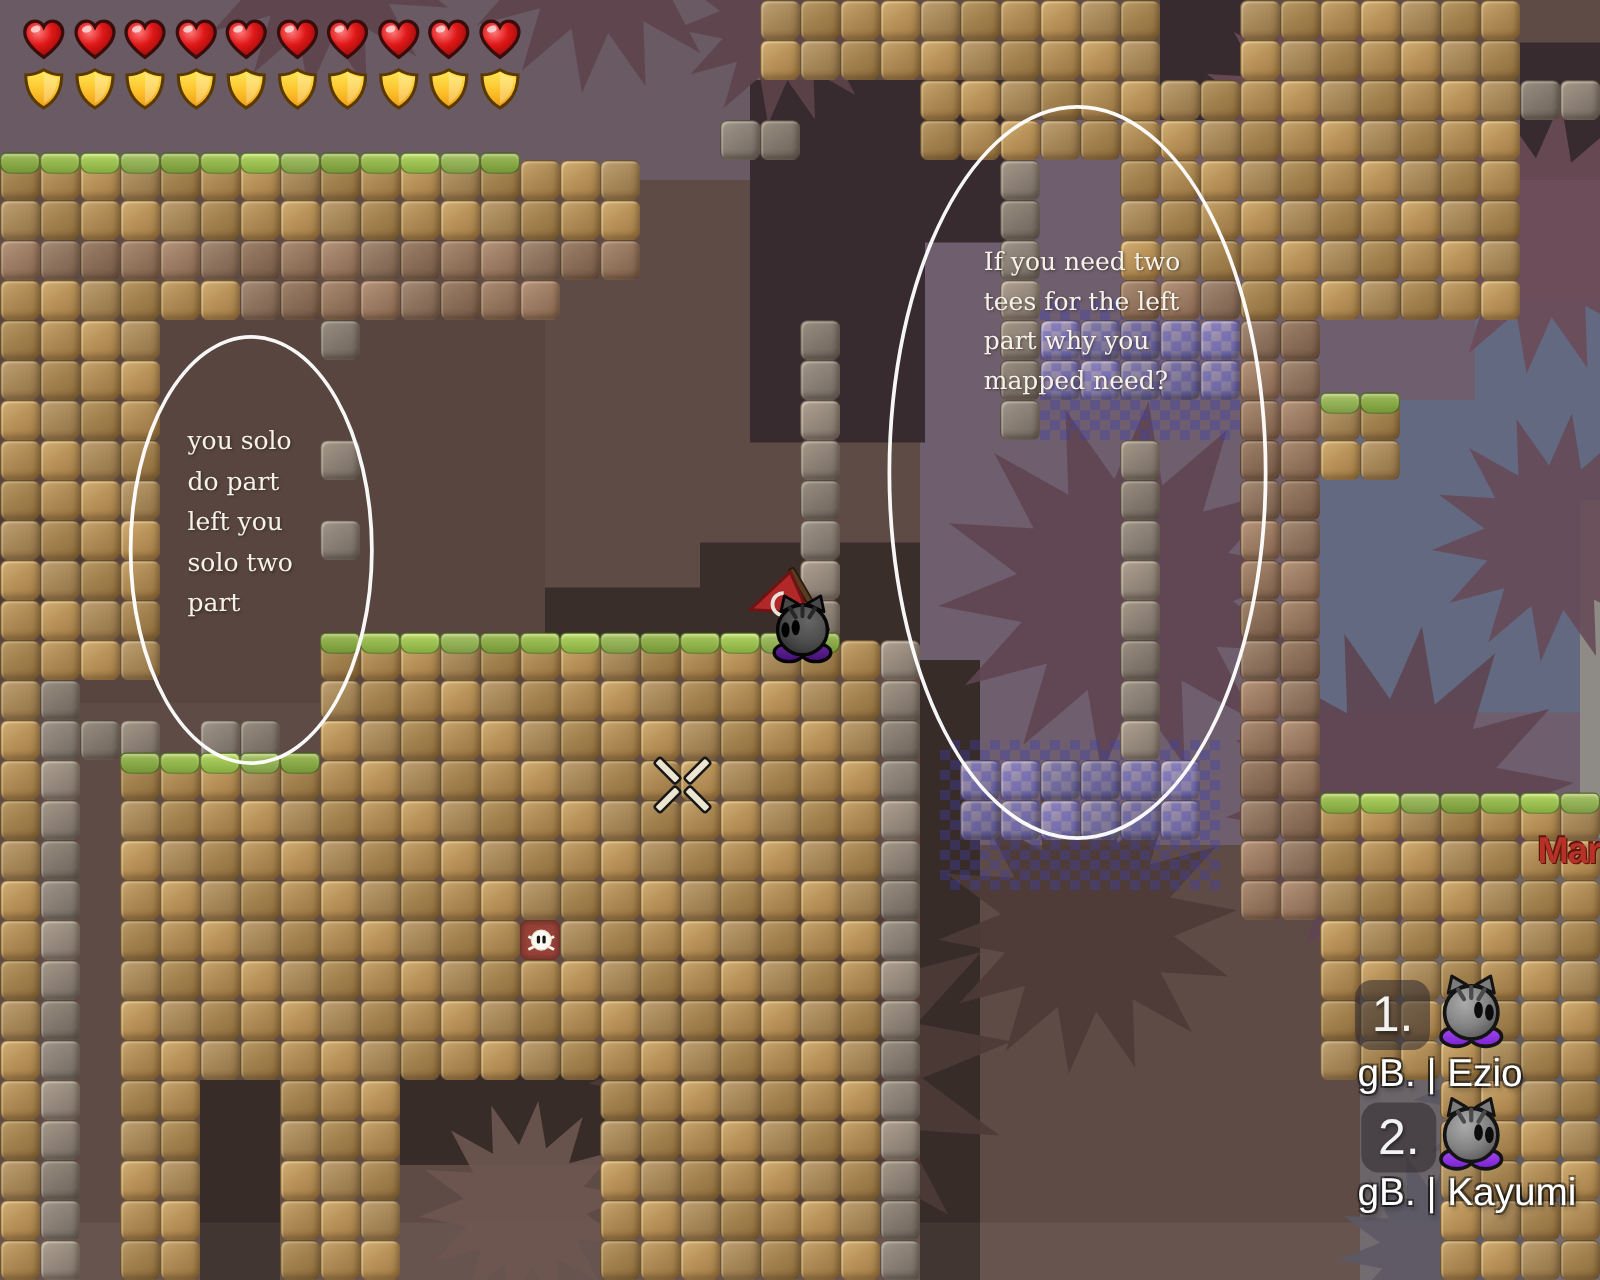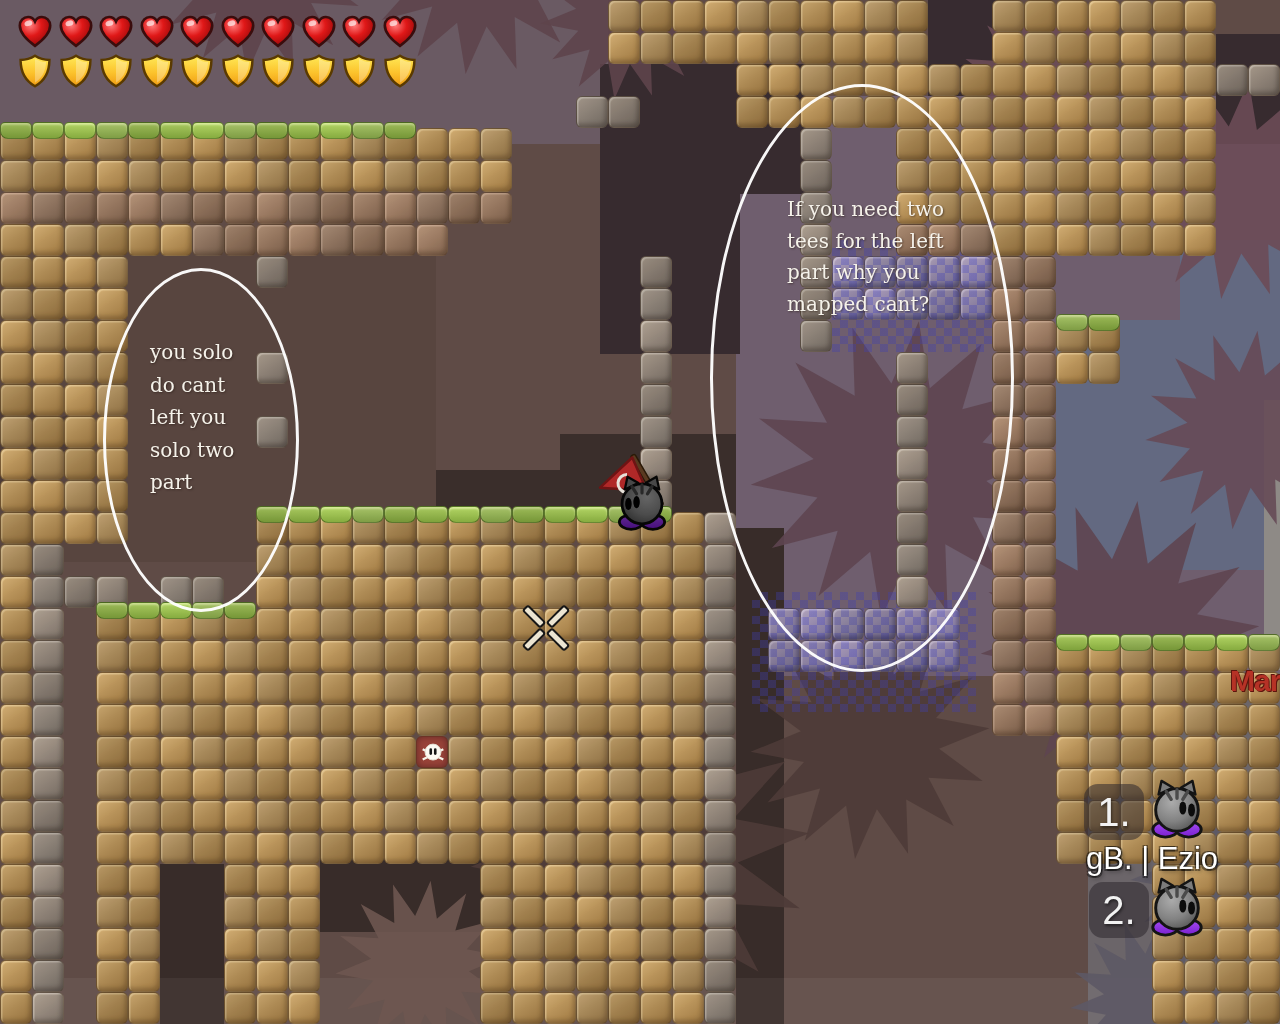--- a/index.html
+++ b/index.html
@@ -801,30 +801,30 @@
     <span class="ch-bar ch-nw"></span>
     <span class="ch-bar ch-ne"></span>
     <span class="ch-bar ch-sw"></span>
     <span class="ch-bar ch-se"></span>
   </div>
 
   <div id="ellipse-left" class="ellipse" style="left: 103px; top: 268px; width: 190px; height: 338px;"></div>
   <div id="ellipse-right" class="ellipse" style="left: 710px; top: 84px; width: 298px; height: 582px;"></div>
   <div id="note-left" class="note" style="left: 150px; top: 336px;">
       <div>you solo</div>
-      <div>do cant</div>
+      <div>do part</div>
       <div>left you</div>
       <div>solo two</div>
       <div>part</div>
     </div>
   <div id="note-right" class="note" style="left: 787px; top: 194px;">
       <div>If you need two</div>
       <div>tees for the left</div>
       <div>part why you</div>
-      <div>mapped cant?</div>
+      <div>mapped need?</div>
     </div>
 
   <div id="graffiti" style="left: 1230px; top: 664px;">Mar</div>
 
   <div id="hearts">
       <svg width="38" height="36" viewBox="0 0 32 30">
         <path d="M16 27.5 C7 21 3.2 15.6 3.2 10.4 C3.2 6.2 6.4 3.2 10.2 3.2 C12.8 3.2 15 4.8 16 7 C17 4.8 19.2 3.2 21.8 3.2 C25.6 3.2 28.8 6.2 28.8 10.4 C28.8 15.6 25 21 16 27.5 Z" fill="url(#g-heart)" stroke="#3a0d0d" stroke-width="2.2"></path>
         <ellipse cx="10.5" cy="8.5" rx="3.4" ry="2.3" fill="rgba(255,255,255,.65)" transform="rotate(-20 10.5 8.5)"></ellipse>
       </svg>
       <svg width="38" height="36" viewBox="0 0 32 30">
@@ -924,20 +924,21 @@
       <div class="sb-tee" style="left: 1146px; top: 876px;"><svg width="62" height="62" viewBox="0 0 64 64">
   <ellipse cx="20" cy="53" rx="13" ry="8" fill="url(#g-feet)" stroke="#141414" stroke-width="3"></ellipse>
   <ellipse cx="44" cy="53" rx="13" ry="8" fill="url(#g-feet)" stroke="#141414" stroke-width="3"></ellipse>
   <path d="M13 17 L16 3 L28 10 Z" fill="#7c7c7c" stroke="#141414" stroke-width="2.5" stroke-linejoin="round"></path>
   <path d="M51 17 L48 3 L36 10 Z" fill="#7c7c7c" stroke="#141414" stroke-width="2.5" stroke-linejoin="round"></path>
   <circle cx="32" cy="33" r="22" fill="url(#g-body)" stroke="#141414" stroke-width="3"></circle>
   <path d="M21 14 L26 22 M32 12 L32 21 M43 14 L38 22" stroke="#4a4a4a" stroke-width="3.5" fill="none" stroke-linecap="round"></path>
   <ellipse cx="38" cy="31" rx="3.6" ry="6.8" fill="#0c0c0c"></ellipse>
   <ellipse cx="47" cy="33" rx="3.6" ry="6.8" fill="#0c0c0c"></ellipse>
  </svg></div>
+      <div class="sb-name" style="left: 1086px; top: 936px;">gB. | Kayumi</div>
     </div>
 
   <svg width="0" height="0" style="position:absolute">
     <defs>
       <radialGradient id="g-heart" cx="35%" cy="30%" r="80%">
         <stop offset="0%" stop-color="#ff7a7a"></stop>
           <stop offset="45%" stop-color="#e01818"></stop>
           <stop offset="100%" stop-color="#8c0606"></stop>
       </radialGradient>
       <linearGradient id="g-shield" x1="0" y1="0" x2="0" y2="1">

